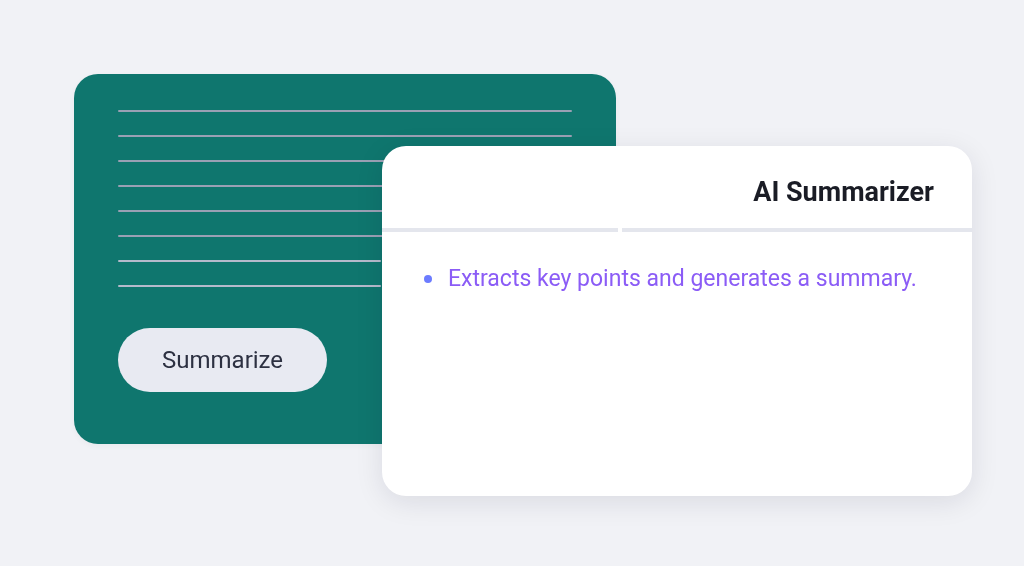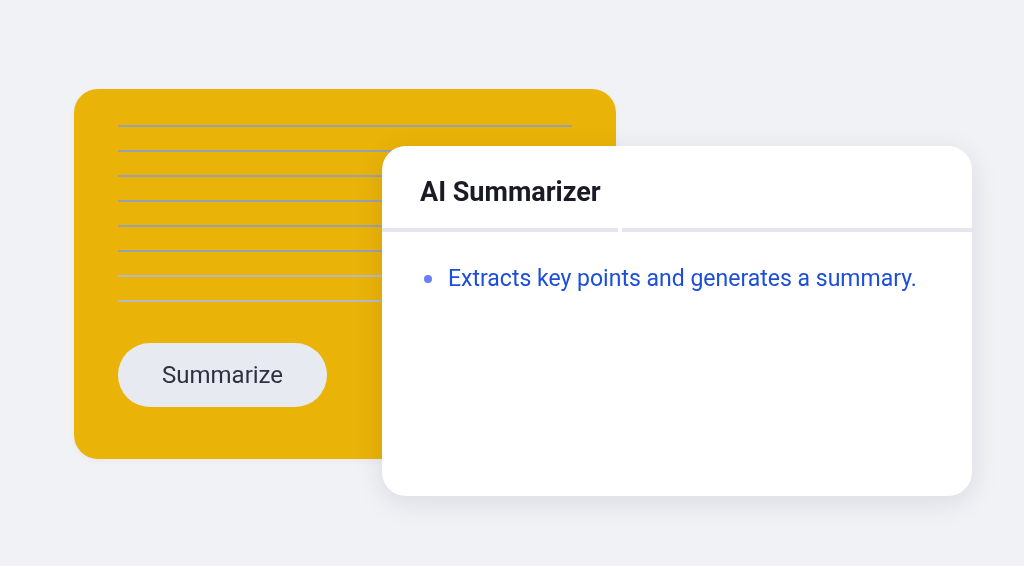--- a/index.html
+++ b/index.html
@@ -10,25 +10,25 @@
     body {
       width: 1024px;
       height: 566px;
       background: #f1f2f6;
       font-family: -apple-system, BlinkMacSystemFont, "Segoe UI", Roboto, Helvetica, Arial, sans-serif;
       position: relative;
       overflow: hidden;
     }
     .input-card {
       position: absolute;
-      top: 89px;
+      top: 74px;
       left: 74px;
       width: 542px;
       height: 370px;
-      background: #eab308;
+      background: #0f766e;
       border-radius: 24px;
       box-shadow: 0 2px 6px rgba(0,0,0,0.04);
       padding: 36px 44px 28px 44px;
       text-decoration: underline;
     }
     .text-lines {
       display: flex;
       flex-direction: column;
       gap: 0;
     }
@@ -68,20 +68,21 @@
       height: 350px;
       background: #ffffff;
       border-radius: 24px;
       box-shadow: 0 6px 28px rgba(20, 24, 48, 0.10);
       overflow: hidden;
     }
     .info-header {
       padding: 30px 38px 20px 38px;
       border-bottom: 4px solid #e4e6ed;
       position: relative;
+      text-align: right;
     }
     .info-header::after {
       content: "";
       position: absolute;
       bottom: -4px;
       left: 40%;
       width: 4px;
       height: 4px;
       background: #ffffff;
     }
@@ -95,21 +96,21 @@
     }
     .feature-list {
       list-style: none;
     }
     .feature-item {
       position: relative;
       padding-left: 28px;
       margin-bottom: 28px;
       font-size: 23px;
       line-height: 1.5;
-      color: #1d4ed8;
+      color: #8b5cf6;
     }
     .feature-item::before {
       content: "";
       position: absolute;
       left: 4px;
       top: 13px;
       width: 8px;
       height: 8px;
       background: #6c7cff;
       border-radius: 50%;

